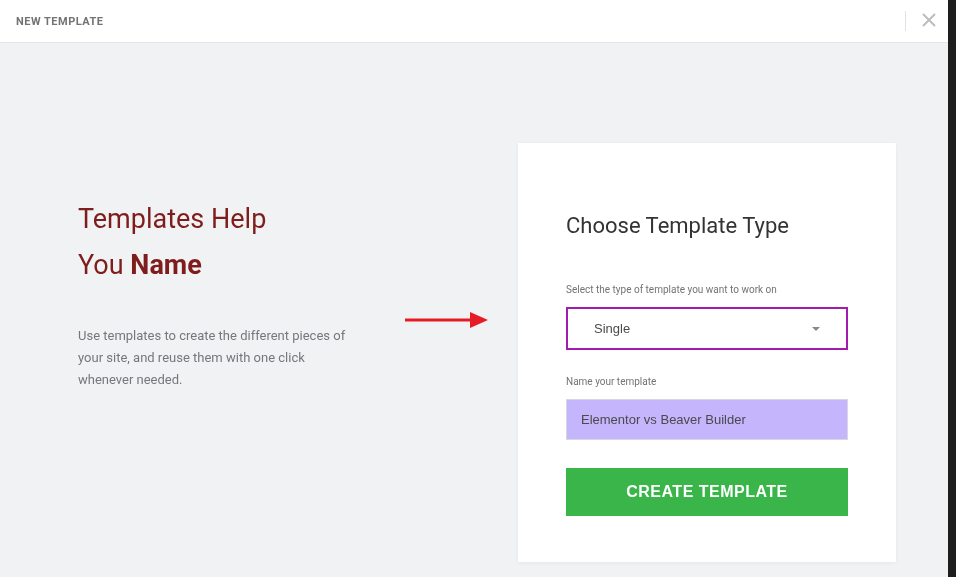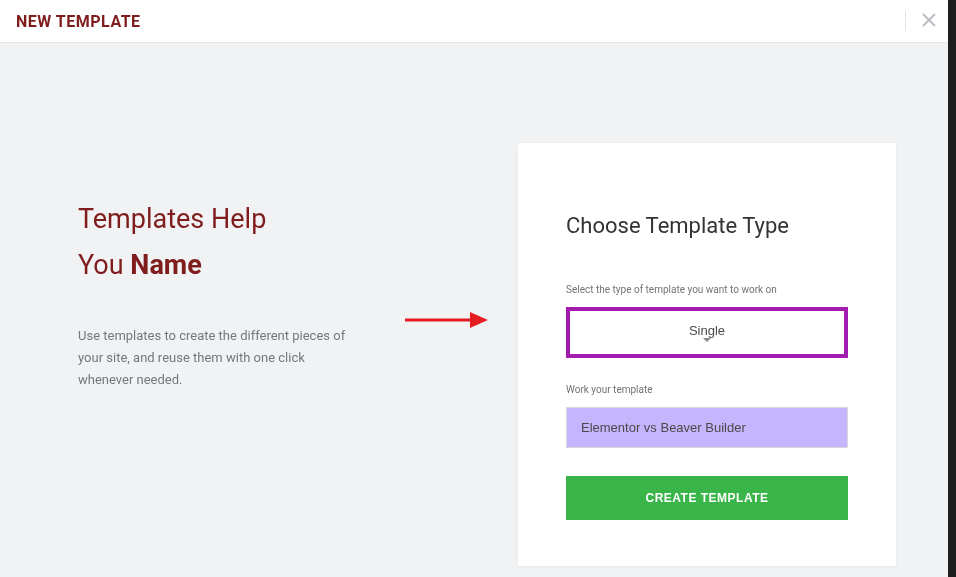--- a/index.html
+++ b/index.html
@@ -18,24 +18,24 @@
     .header {
       background: #fff;
       height: 43px;
       border-bottom: 1px solid #e6e6e6;
       display: flex;
       align-items: center;
       justify-content: space-between;
       padding: 0 16px;
     }
     .header-title {
-      font-size: 16px;
+      font-size: 11px;
       font-weight: 700;
       letter-spacing: 0.5px;
-      color: #7f1d1d;
+      color: #737373;
     }
     .close-wrap {
       display: flex;
       align-items: center;
       gap: 12px;
     }
     .close-sep {
       width: 1px;
       height: 20px;
       background: #e2e2e2;
@@ -91,31 +91,30 @@
       color: #737373;
       line-height: 1.5;
       margin-bottom: 10px;
     }
     .select-wrap {
       position: relative;
       margin-bottom: 24px;
     }
     .select-box {
       width: 100%;
-      border: 4px solid #a21caf;
+      border: 2px solid #a21caf;
       background: #fff;
       padding: 12px 26px;
       font-size: 13px;
       color: #4a4a4a;
       cursor: pointer;
       text-align: left;
       display: flex;
       justify-content: space-between;
       align-items: center;
-      flex-direction: column;
     }
     .caret {
       width: 0;
       height: 0;
       border-left: 4px solid transparent;
       border-right: 4px solid transparent;
       border-top: 4px solid #888;
     }
     .text-input {
       width: 100%;
@@ -126,21 +125,21 @@
       color: #4a4a4a;
       margin-bottom: 28px;
       outline: none;
     }
     .create-btn {
       width: 100%;
       background: #39b54a;
       color: #fff;
       border: none;
       padding: 15px 0;
-      font-size: 12px;
+      font-size: 16px;
       font-weight: 600;
       letter-spacing: 0.5px;
       cursor: pointer;
     }
     .arrow-annotation {
       position: absolute;
       left: 400px;
       top: 305px;
       pointer-events: none;
     }
@@ -181,21 +180,21 @@
     <div class="card-title">Choose Template Type</div>
 
     <div class="form-label">Select the type of template you want to work on</div>
     <div class="select-wrap">
       <button class="select-box">
         <span>Single</span>
         <span class="caret"></span>
       </button>
     </div>
 
-    <div class="form-label">Work your template</div>
+    <div class="form-label">Name your template</div>
     <input type="text" class="text-input" value="Elementor vs Beaver Builder" style="">
 
     <button class="create-btn">CREATE TEMPLATE</button>
   </div>
 </div>
 
 <svg class="arrow-annotation" width="90" height="30">
   <line x1="5" y1="15" x2="75" y2="15" stroke="#e51c23" stroke-width="3"></line>
   <polygon points="70,7 88,15 70,23" fill="#e51c23"></polygon>
 </svg>

